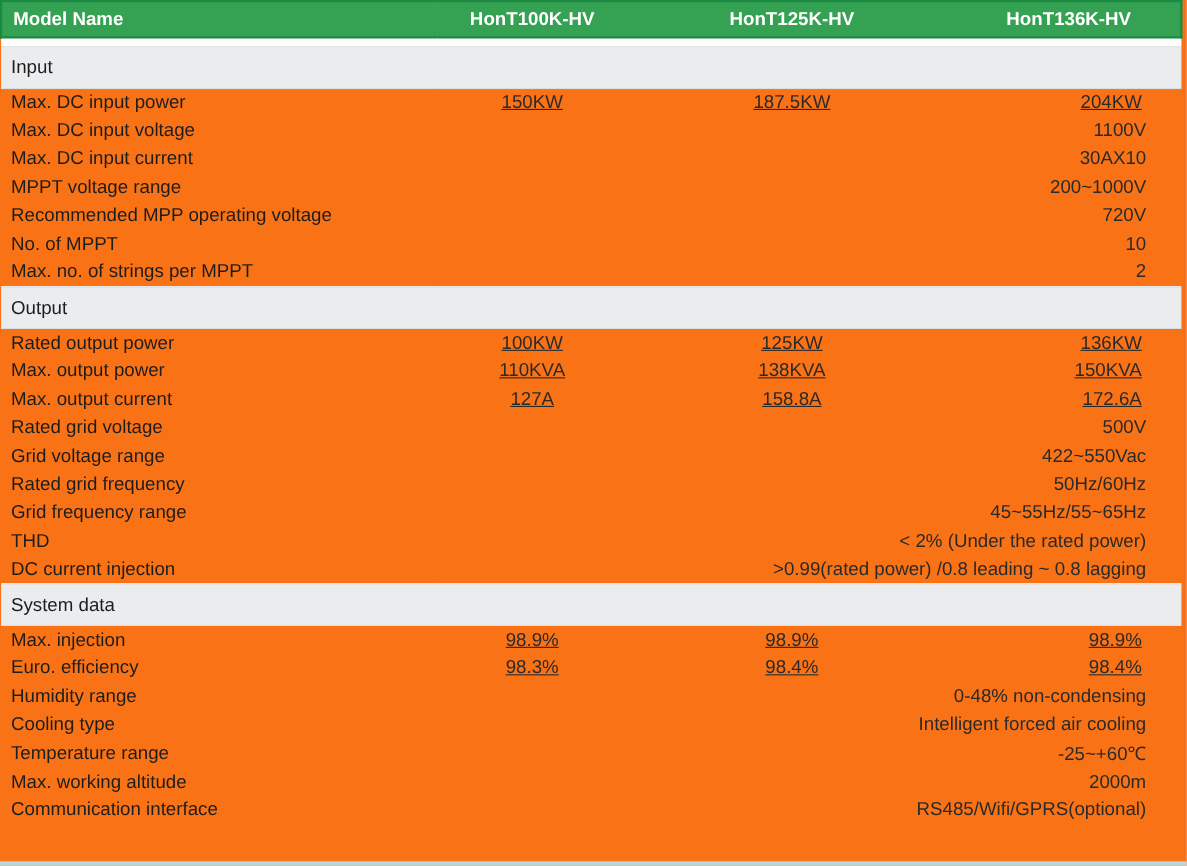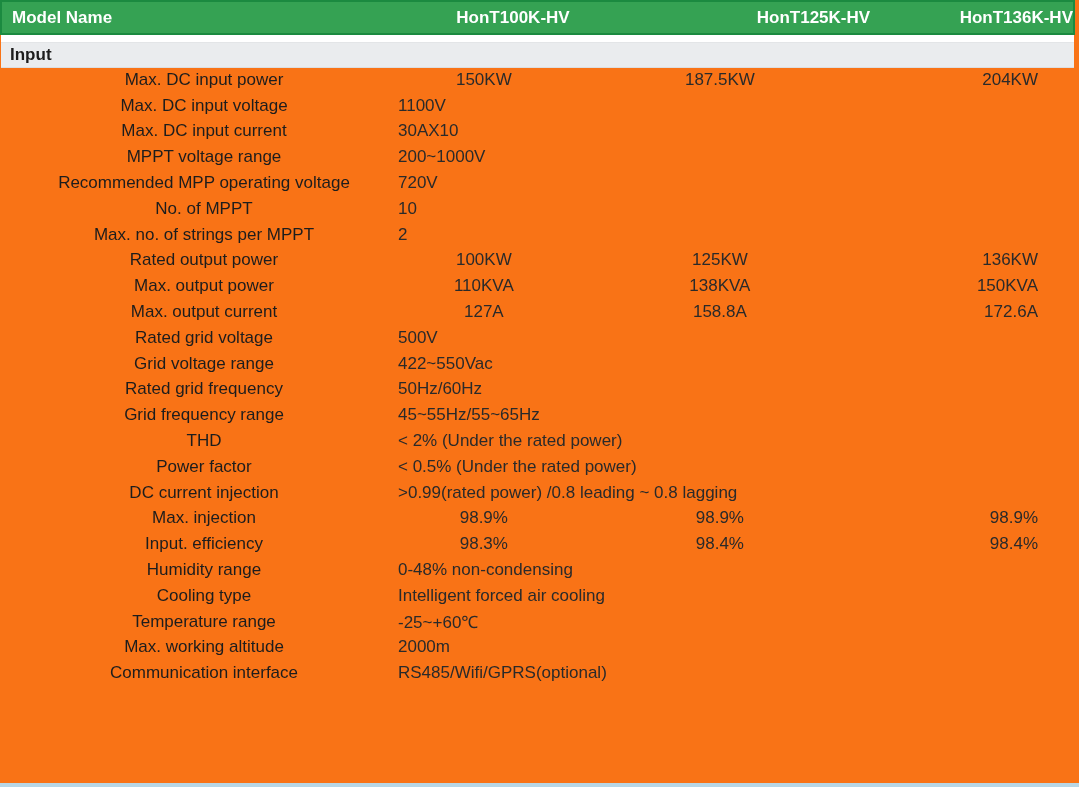--- a/index.html
+++ b/index.html
@@ -32,61 +32,61 @@
   tr.model-row th {
     background: var(--green);
     color: #ffffff;
     font-weight: bold;
     font-size: 17px;
     height: 33px;
     border-top: 2px solid var(--green-dark);
     border-bottom: 2px solid var(--green-dark);
     padding: 0;
     vertical-align: middle;
-    text-align: right;
+    text-align: center;
   }
   tr.model-row th.label-col {
     text-align: left;
     padding-left: 10px;
     border-left: 2px solid var(--green-dark);
   }
   tr.model-row th.last {
     border-right: 2px solid var(--green-dark);
   }
   
   tr.spacer-row td { height: 8px; padding: 0; background: #ffffff; }
   
   tr.section-row td {
     background: var(--section-bg);
     color: var(--text-dark);
-    font-weight: bold;
+    font-weight: normal;
     font-size: 17px;
-    height: 25px;
+    height: 38px;
     padding: 0 0 0 9px;
     vertical-align: middle;
     border-top: 1px solid #e3e5e7;
     border-bottom: 1px solid #dcdee0;
   }
   
   tr.data-row td {
     height: 25.8px;
     padding: 0;
     font-size: 17px;
     color: var(--text-body);
     vertical-align: middle;
     white-space: nowrap;
   }
   tr.data-row td.label-col {
-    text-align: center;
+    text-align: left;
     padding-left: 9px;
     color: var(--text-dark);
   }
-  tr.data-row td.val { text-align: center; }
+  tr.data-row td.val { text-align: center; text-decoration: underline; }
   tr.data-row td.val.last { padding-right: 36px; text-align: right; }
-  tr.data-row td.span-val { text-align: left; padding-right: 32px; }
+  tr.data-row td.span-val { text-align: right; padding-right: 32px; }
   
   .bottom-line {
     position: absolute;
     left: 0; bottom: 0;
     width: 1079px; height: 4px;
     background: var(--line-blue);
   }
 </style>
 </head>
 <body>
@@ -137,20 +137,23 @@
           <td class="span-val" colspan="3">720V</td>
         </tr>
         <tr class="data-row">
           <td class="label-col">No. of MPPT</td>
           <td class="span-val" colspan="3">10</td>
         </tr>
         <tr class="data-row">
           <td class="label-col">Max. no. of strings per MPPT</td>
           <td class="span-val" colspan="3">2</td>
         </tr>
+        <tr class="section-row">
+          <td colspan="4">Output</td>
+        </tr>
         <tr class="data-row">
           <td class="label-col">Rated output power</td>
           <td class="val">100KW</td>
           <td class="val">125KW</td>
           <td class="val last">136KW</td>
         </tr>
         <tr class="data-row">
           <td class="label-col">Max. output power</td>
           <td class="val">110KVA</td>
           <td class="val">138KVA</td>
@@ -176,35 +179,34 @@
         </tr>
         <tr class="data-row">
           <td class="label-col">Grid frequency range</td>
           <td class="span-val" colspan="3">45~55Hz/55~65Hz</td>
         </tr>
         <tr class="data-row">
           <td class="label-col">THD</td>
           <td class="span-val" colspan="3">&lt; 2% (Under the rated power)</td>
         </tr>
         <tr class="data-row">
-          <td class="label-col">Power factor</td>
-          <td class="span-val" colspan="3">&lt; 0.5% (Under the rated power)</td>
-        </tr>
-        <tr class="data-row">
           <td class="label-col">DC current injection</td>
           <td class="span-val" colspan="3">&gt;0.99(rated power) /0.8 leading ~ 0.8 lagging</td>
+        </tr>
+        <tr class="section-row">
+          <td colspan="4">System data</td>
         </tr>
         <tr class="data-row">
           <td class="label-col">Max. injection</td>
           <td class="val">98.9%</td>
           <td class="val">98.9%</td>
           <td class="val last">98.9%</td>
         </tr>
         <tr class="data-row">
-          <td class="label-col">Input. efficiency</td>
+          <td class="label-col">Euro. efficiency</td>
           <td class="val">98.3%</td>
           <td class="val">98.4%</td>
           <td class="val last">98.4%</td>
         </tr>
         <tr class="data-row">
           <td class="label-col">Humidity range</td>
           <td class="span-val" colspan="3">0-48% non-condensing</td>
         </tr>
         <tr class="data-row">
           <td class="label-col">Cooling type</td>

